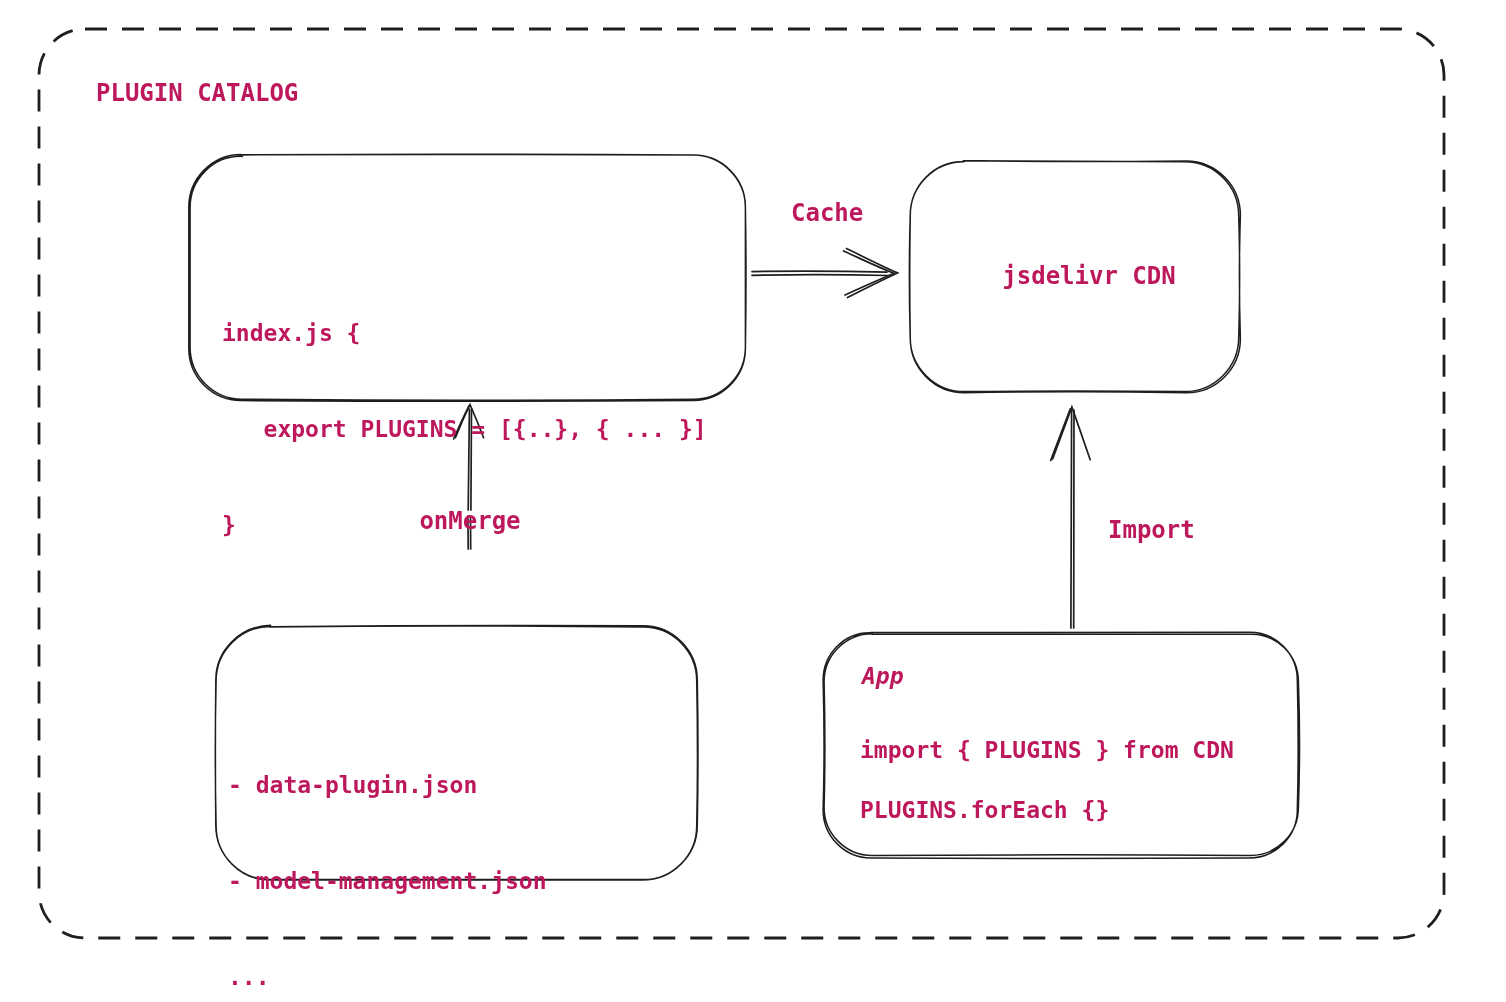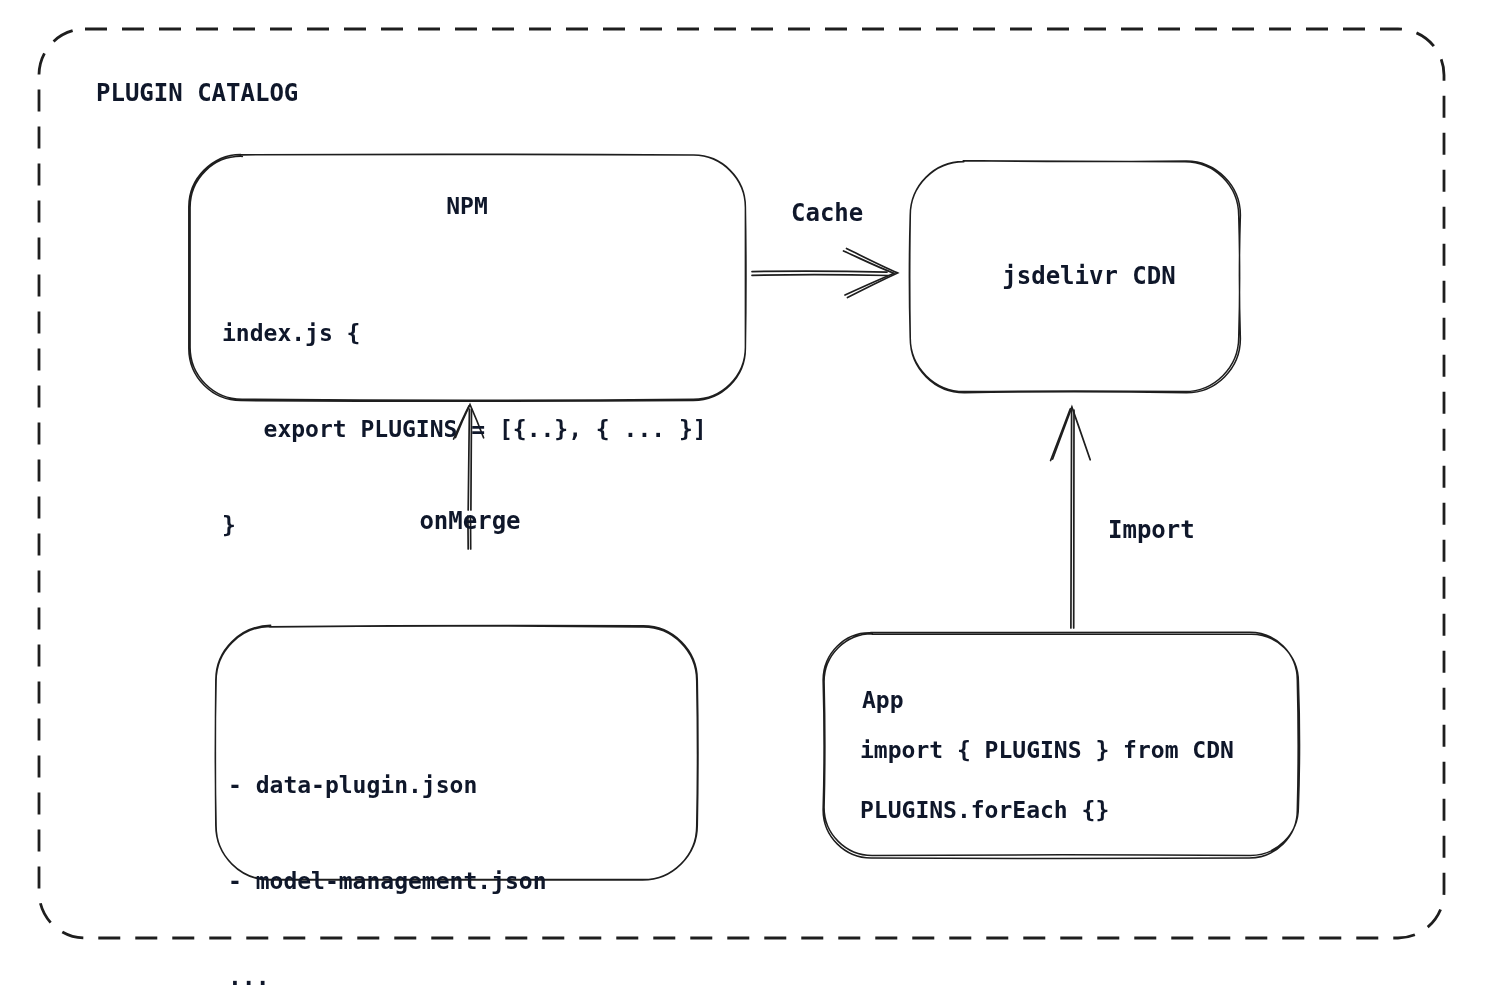--- a/index.html
+++ b/index.html
@@ -9,21 +9,21 @@
     background:#ffffff;
     font-family:"DejaVu Sans Mono","Liberation Mono",monospace;
     font-weight:700;
     color:#1e1e1e;
     overflow:hidden;
   }
   .layer{position:absolute;left:0;top:0;}
   .frame{fill:none;stroke:#1e1e1e;stroke-width:2.8;stroke-dasharray:22 15;}
   .box{fill:none;stroke:#1e1e1e;stroke-width:1.5;stroke-linejoin:round;stroke-linecap:round;}
   .arrow path{fill:none;stroke:#1e1e1e;stroke-width:1.7;stroke-linecap:round;}
-  .t{position:absolute;line-height:1.32;white-space:pre;color:#0f172a;}
+  .t{position:absolute;line-height:1.32;white-space:pre;color:#be185d;}
   .s23{font-size:23px;}
   .s24{font-size:24px;}
   .codeblock{line-height:32px;}
   .center{text-align:center;}
   .lh30{line-height:30px;}
 </style>
 </head>
 <body>
 
 <div class="canvas">
@@ -56,40 +56,39 @@
     <g class="arrow">
       <path d="M 1070.9 628 C 1071.1 555 1071.3 482 1071.6 410"></path>
       <path d="M 1073.7 628 C 1073.8 555 1073.9 482 1074.0 410"></path>
       <path d="M 1052.6 459 C 1059 441.5 1065.6 424 1071.9 407 C 1078 424.5 1084.3 442.5 1090.2 459.8"></path>
       <path d="M 1050.6 460.5 C 1057 443.5 1063.8 426 1070.3 408.8"></path>
     </g>
   </svg>
 
   <div class="t s24" style="left:96px;top:78px;">PLUGIN CATALOG</div>
 
-  <div class="t s23 center" style="left:190px;top:191px;width:554px;">NPM</div>
   <div class="t s23 codeblock" style="left:222px;top:253px;">
     <div>index.js {</div>
     <div>   export PLUGINS = [{..}, { ... }]</div>
     <div>}</div>
   </div>
 
   <div class="t s24" style="left:791px;top:198px;">Cache</div>
 
   <div class="t s24 center" style="left:910px;top:261px;width:358px;">jsdelivr CDN</div>
 
   <div class="t s24 center lh30" style="left:320px;top:446px;width:300px;">
     <div>onMerge</div>
   </div>
 
   <div class="t s23 codeblock" style="left:228px;top:705px;">
     <div>- data-plugin.json</div>
     <div>- model-management.json</div>
     <div>...</div>
   </div>
 
-  <div class="t s23" style="left:862px;top:685px;">App</div>
+  <div class="t s23" style="left:862px;top:661px;font-style:italic;">App</div>
   <div class="t s23" style="left:860px;top:735px;">import { PLUGINS } from CDN</div>
   <div class="t s23" style="left:860px;top:795px;">PLUGINS.forEach {}</div>
 
   <div class="t s24" style="left:1108px;top:515px;">Import</div>
 
 </div>
 
 </body></html>

